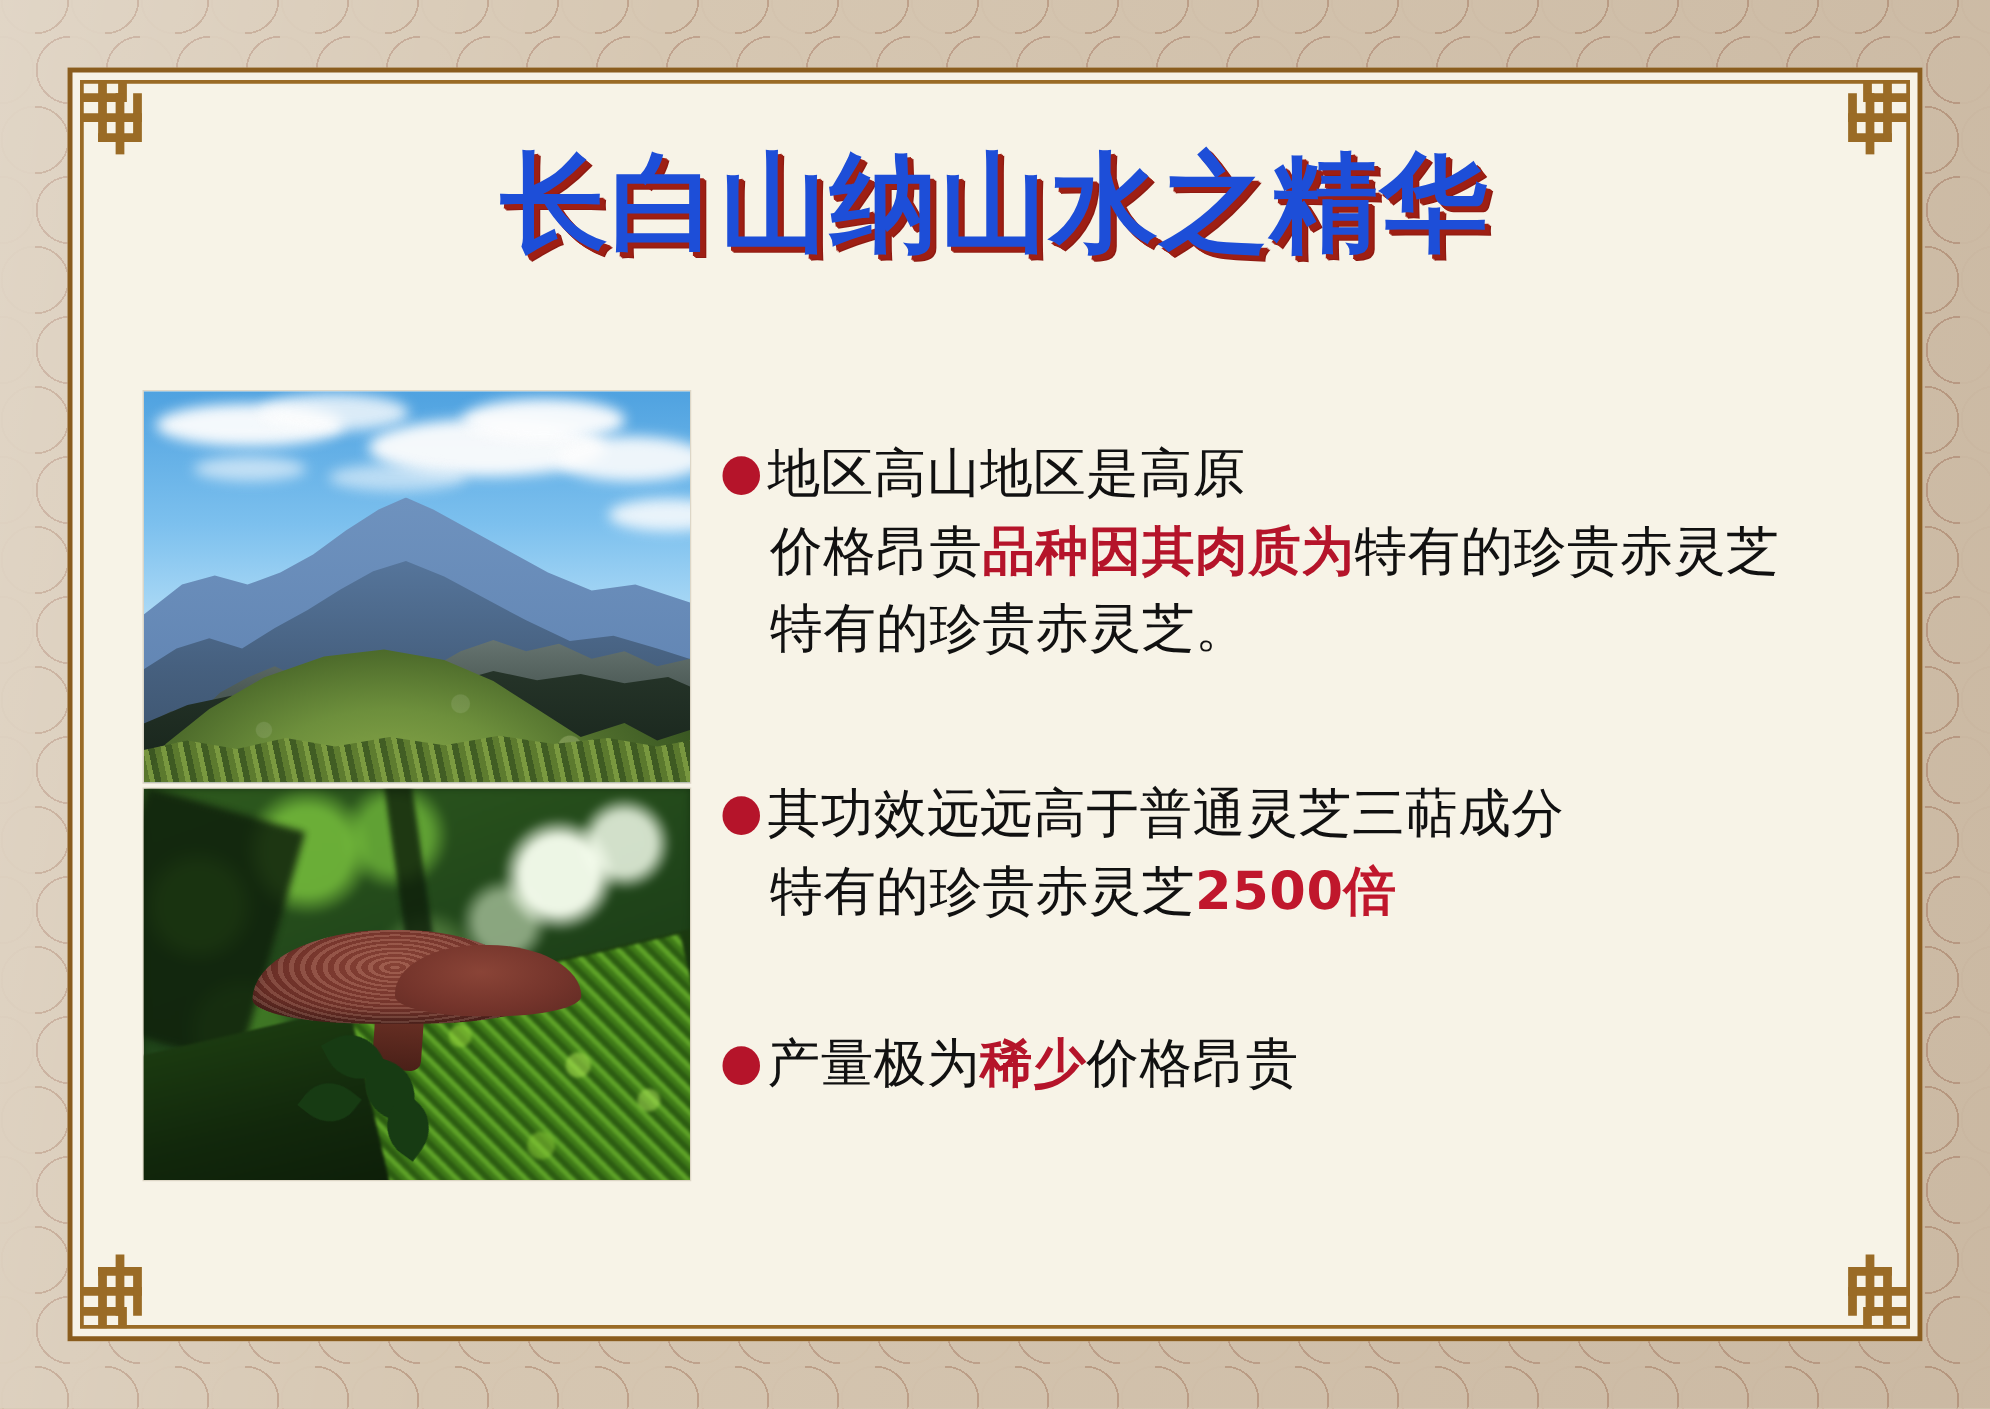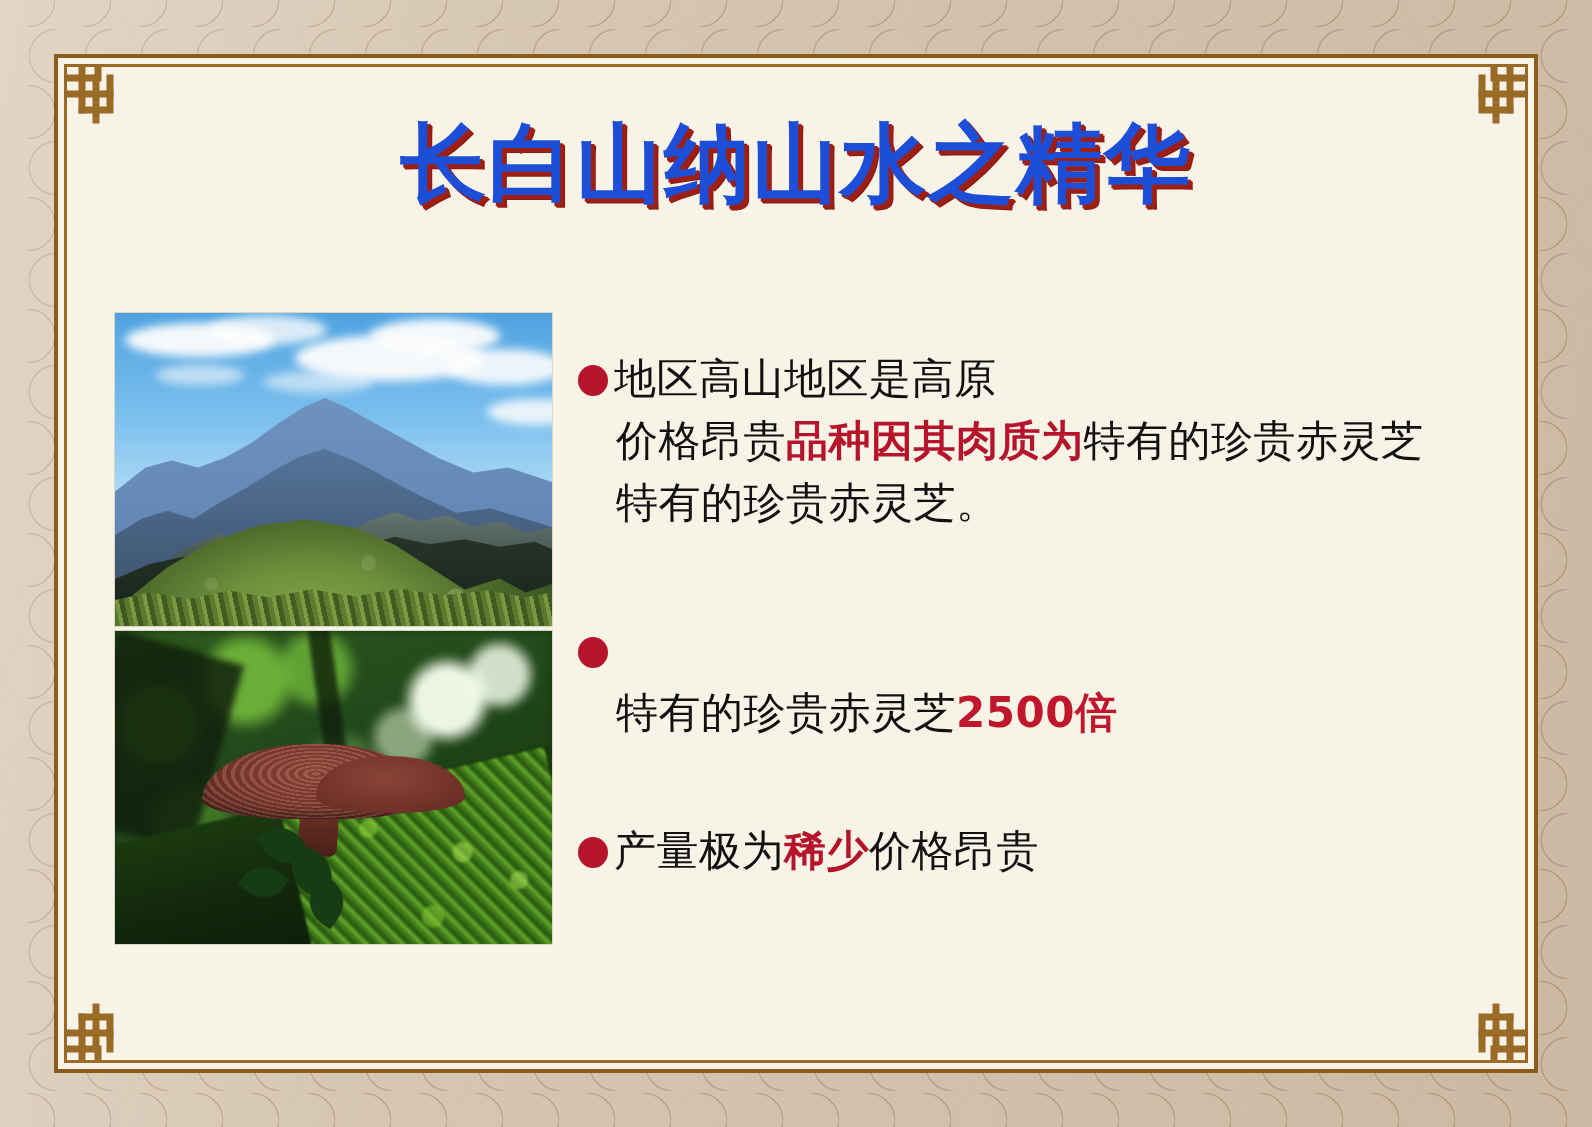--- a/index.html
+++ b/index.html
@@ -306,21 +306,21 @@
       <div class="bullet-line indent">
         <span>价格昂贵</span><span class="hl">品种因其肉质为</span><span>特有的珍贵赤灵芝</span>
       </div>
       <div class="bullet-line indent">
         <span>特有的珍贵赤灵芝。</span>
       </div>
     </div>
 
     <div class="bullet-block blk-2">
       <div class="bullet-line">
-        <span class="dot"></span>
+        <span class="dot"></span><span>其功效远远高于普通灵芝三萜成分</span>
       </div>
       <div class="bullet-line indent">
         <span>特有的珍贵赤灵芝</span><span class="num">2500倍</span>
       </div>
     </div>
 
     <div class="bullet-block">
       <div class="bullet-line">
         <span class="dot"></span><span>产量极为</span><span class="hl">稀少</span><span>价格昂贵</span>
       </div>

